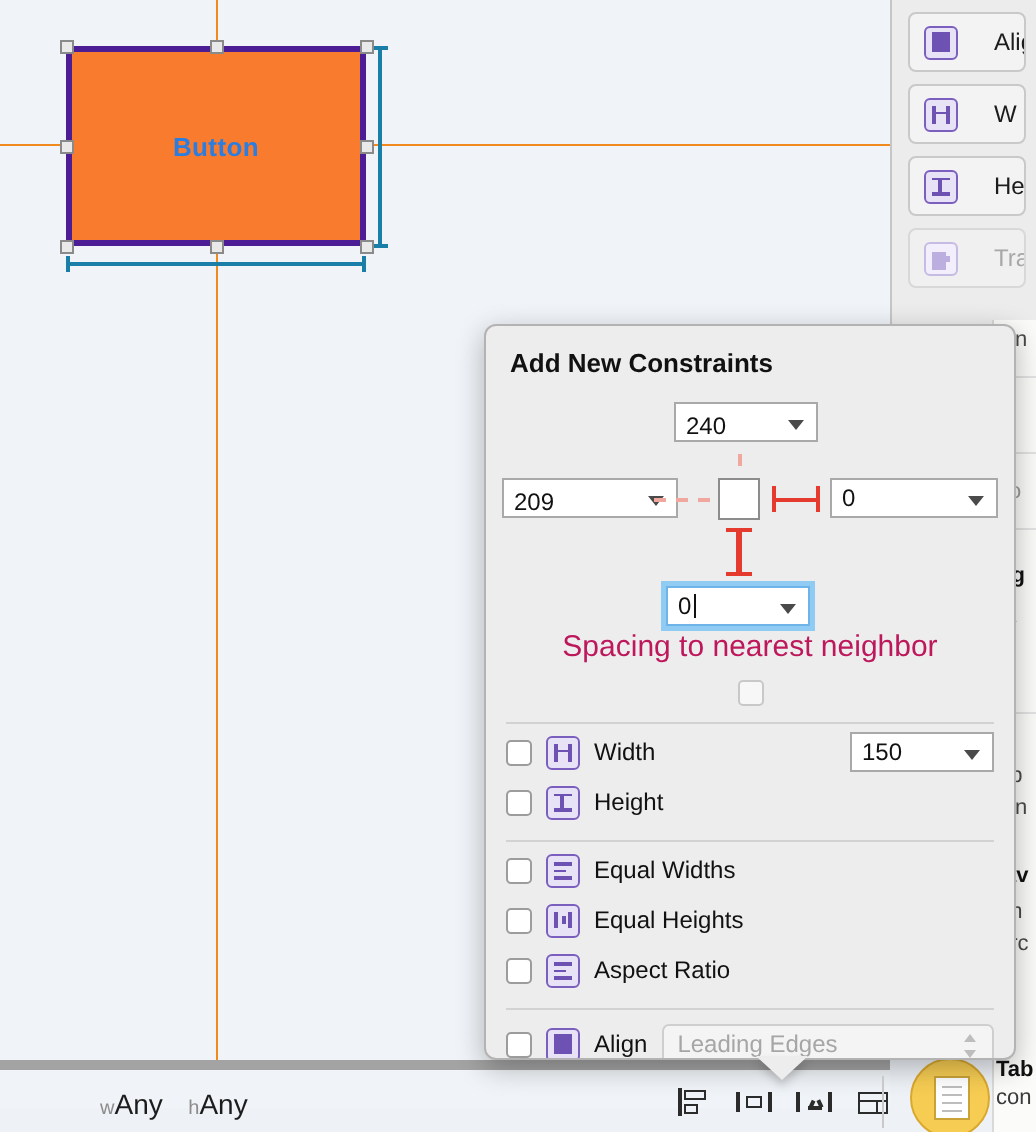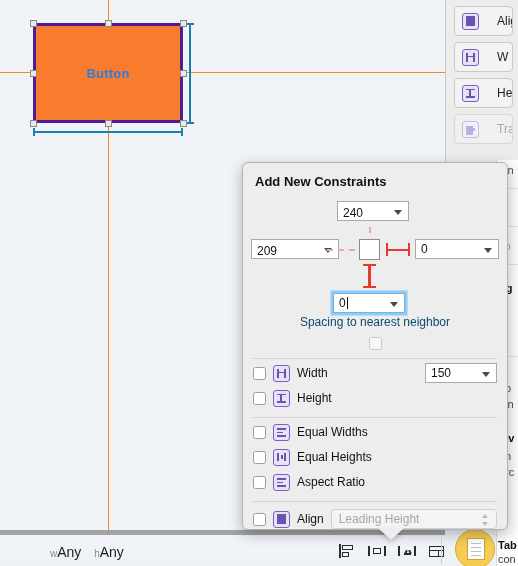--- a/index.html
+++ b/index.html
@@ -256,22 +256,22 @@
   .conn-dash-h {
     position: absolute; height: 0;
     border-top: 2px dashed #f0a79e;
   }
   .conn-dash-v {
     position: absolute; width: 0;
     border-left: 2px dashed #f0a79e;
   }
   .pop-sub {
     text-align: center;
-    font-size: 12px;
-    color: #0c4a6e;
+    font-size: 15px;
+    color: #be185d;
     margin-top: 2px;
   }
   .margins-row {
     display: flex;
     align-items: center;
     justify-content: center;
     margin-top: 8px;
     gap: 6px;
   }
   .cbox {
@@ -418,21 +418,21 @@
   #lib-text {
     position: absolute;
     left: 498px; top: 528px;
     width: 20px;
     font-size: 11px;
     line-height: 14px;
     white-space: nowrap;
     overflow: hidden;
     z-index: 19;
   }
-  #lib-text .t1 { font-weight: bold; color: #111; margin-top: 10px; }
+  #lib-text .t1 { font-weight: bold; color: #111; }
   #lib-text .t2 { color: #3a3a3a; }
 </style>
 </head>
 <body>
 
 <div id="canvas">
 
   <div class="guide-h" style="left:0;top:72px;width:33px;"></div>
   <div class="guide-h" style="left:183px;top:72px;width:262px;"></div>
   <div class="guide-v" style="left:108px;top:0;height:23px;"></div>
@@ -629,21 +629,21 @@
   <div class="crow" style="margin-top:6px;">
     <span class="cbox"></span>
     <span class="pglyph g-align">
         <i class="p1"></i>
         <i class="p2"></i>
         <i class="p3"></i>
         <i class="p4"></i>
       </span>
     <span class="clabel">Align</span>
     <span class="popup-btn dim" style="flex:1;">
-      <span>Leading Height</span>
+      <span>Leading Edges</span>
       <span class="chev"></span>
     </span>
   </div>
 
 </div>
 
 <div id="bottombar">
   <div id="sizeclass">
     <span class="pfx">w</span><span>Any</span>
     <span style="display:inline-block;width:5px;"></span>

